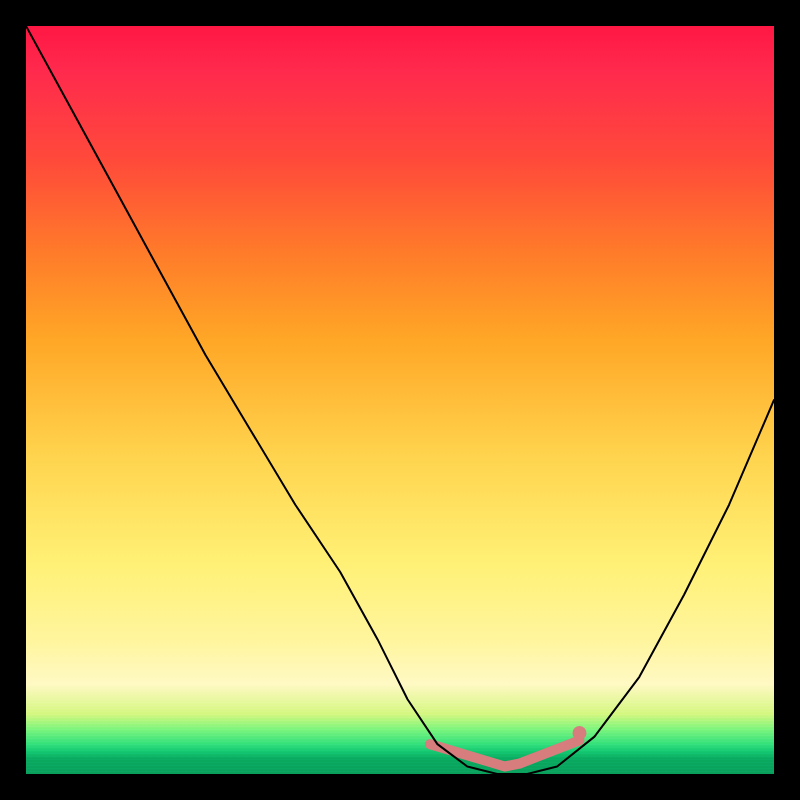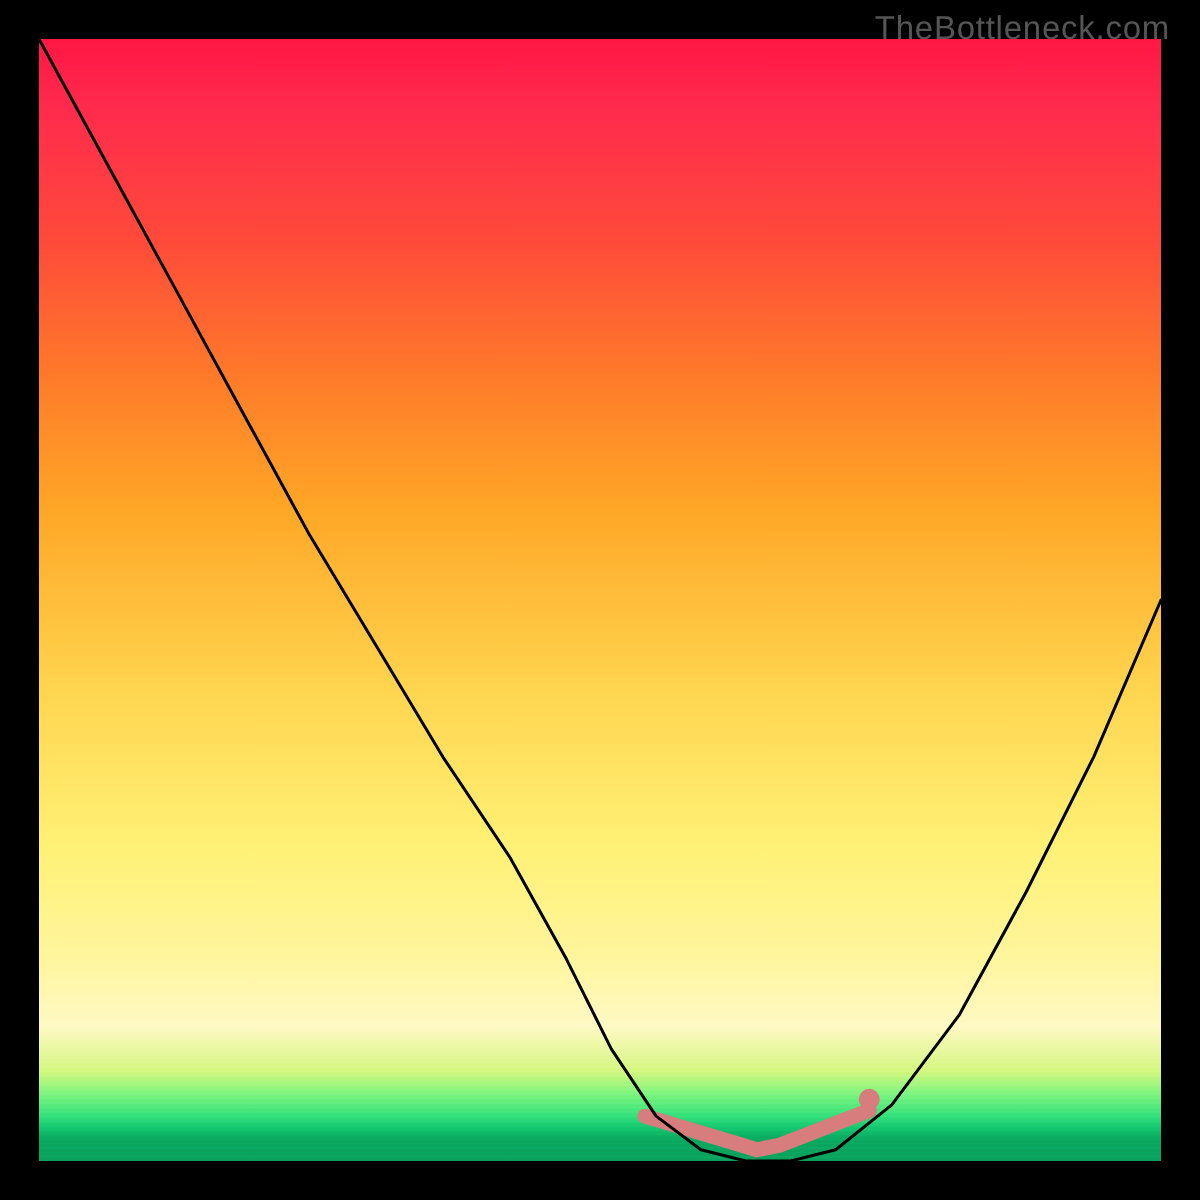--- a/index.html
+++ b/index.html
@@ -96,21 +96,20 @@
     letter-spacing: 0.5px;
     font-weight: 500;
     user-select: none;
   }
 </style>
 </head>
 <body>
 
 <div class="container">
 
-  <div class="watermark">TheBottleneck.com</div>
 
   <div class="plot-area">
     <div class="gradient-bg"></div>
     <div class="green-striations"></div>
 
     <svg class="curve-svg" viewBox="0 0 748 748" preserveAspectRatio="none">
 
       <path id="highlight-path" class="highlight-seg" d="M403.9 718.1 L463.8 736.0 L478.7 740.5 L493.7 737.5 L553.5 714.3"></path>
       <circle id="highlight-dot" class="highlight-dot" r="7" cx="553.5" cy="706.9"></circle>
 

